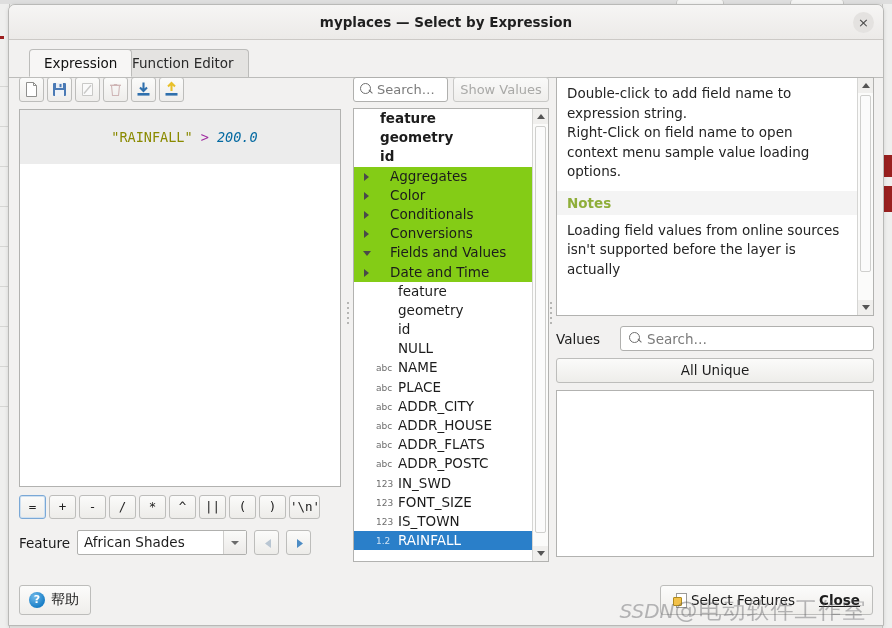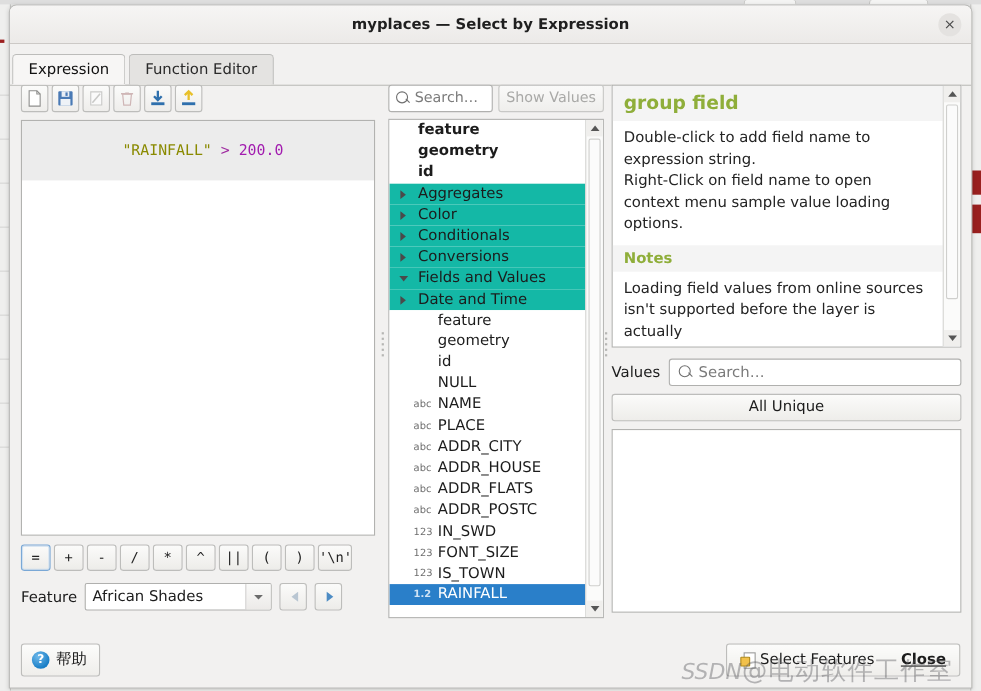--- a/index.html
+++ b/index.html
@@ -147,21 +147,21 @@
   }
   #expr-line {
     background: #ececec;
     padding: 3px 0 3px 10px;
     font-family: "DejaVu Sans Mono", "Liberation Mono", monospace;
     font-size: 13.5px;
     white-space: pre;
   }
   .tok-field { color: #8a8a00; }
   .tok-op    { color: #9f2aa0; }
-  .tok-num   { color: #a21caf; }
+  .tok-num   { color: #0369a1; font-style: italic; }
 
   #op-row {
     display: flex;
     gap: 3px;
     margin-top: 8px;
   }
   .op-btn {
     width: 27px; height: 24px;
     border: 1px solid #bdbdbb;
     border-radius: 3px;
@@ -290,22 +290,22 @@
   }
   .tree-row {
     height: 19.2px;
     line-height: 19.2px;
     font-size: 13.5px;
     position: relative;
     white-space: nowrap;
     cursor: pointer;
   }
   .tree-row.group {
-    background: #14b8a6;
-    padding-left: 26px;
+    background: #84cc16;
+    padding-left: 36px;
   }
   .tree-row.root {
     font-weight: bold;
     padding-left: 26px;
     background: #fff;
   }
   .tree-row.leaf {
     padding-left: 44px;
     background: #fff;
   }
@@ -325,21 +325,21 @@
     border-right: 4px solid transparent;
     border-top: 5px solid #4a4a4a;
     left: 9px; top: 8px;
   }
   .tree-row .ftype {
     position: absolute; left: 22px; top: 0;
     font-size: 9px; line-height: 20px;
     color: #6d6d6d;
     font-family: "DejaVu Sans", sans-serif;
   }
-  .tree-row.leaf.selected .ftype { color: #cfe3f5; font-weight: bold; }
+  .tree-row.leaf.selected .ftype { color: #cfe3f5; }
   #tree-scroll {
     position: absolute; right: 0; top: 0; bottom: 0; width: 15px;
     background: #fbfbfa;
     border-left: 1px solid #d5d5d3;
   }
   .sb-arrow {
     position: absolute; left: 0; width: 15px; height: 15px;
     background: #f0efed;
   }
   .sb-arrow.up { top: 0; }
@@ -431,21 +431,21 @@
   #help-thumb {
     position: absolute; left: 2px; right: 2px;
     top: 17px; height: 175px;
     background: #fbfbfb;
     border: 1px solid #cfcfcd;
     border-radius: 2px;
   }
 
   #values-row {
     display: flex; align-items: center;
-    gap: 8px;
+    gap: 20px;
     margin-top: 10px;
   }
   #values-label { font-size: 13.5px; }
   #values-search {
     flex: 1; height: 25px;
     border: 1px solid #b0b0ae;
     background: #fff;
     border-radius: 3px;
     position: relative;
     box-sizing: border-box;
@@ -580,21 +580,21 @@
 </div>
 
 <div id="dialog">
 
   <div id="titlebar">
     <div id="title-text">myplaces — Select by Expression</div>
     <div id="close-btn">×</div>
   </div>
 
   <div id="tabstrip">
-    <div class="tab active" style="left:2px">Expression</div>
+    <div class="tab active" style="left:20px">Expression</div>
     <div class="tab" style="left:108px">Function Editor</div>
   </div>
 
   <div id="body-area">
 
     <div id="left-col">
 
       <div id="expr-toolbar">
         <div class="tb-btn">
           <svg width="17" height="17" viewBox="0 0 17 17">
@@ -744,21 +744,20 @@
           <i></i>
           <i></i>
           <i></i>
         </div>
     </div>
 
     <div id="right-col">
 
       <div id="help-box">
         <div id="help-inner">
-          <div class="help-h1">group field</div>
           <div class="help-p" style="white-space:pre-line">Double-click to add field name to expression string.
 Right-Click on field name to open context menu sample value loading options.</div>
           <div class="help-h2">Notes</div>
           <div class="help-p">Loading field values from online sources isn't supported before the layer is actually</div>
         </div>
         <div id="help-scroll">
           <div class="sb-arrow up">
               <span class="g"></span>
             </div>
           <div id="help-thumb"></div>

